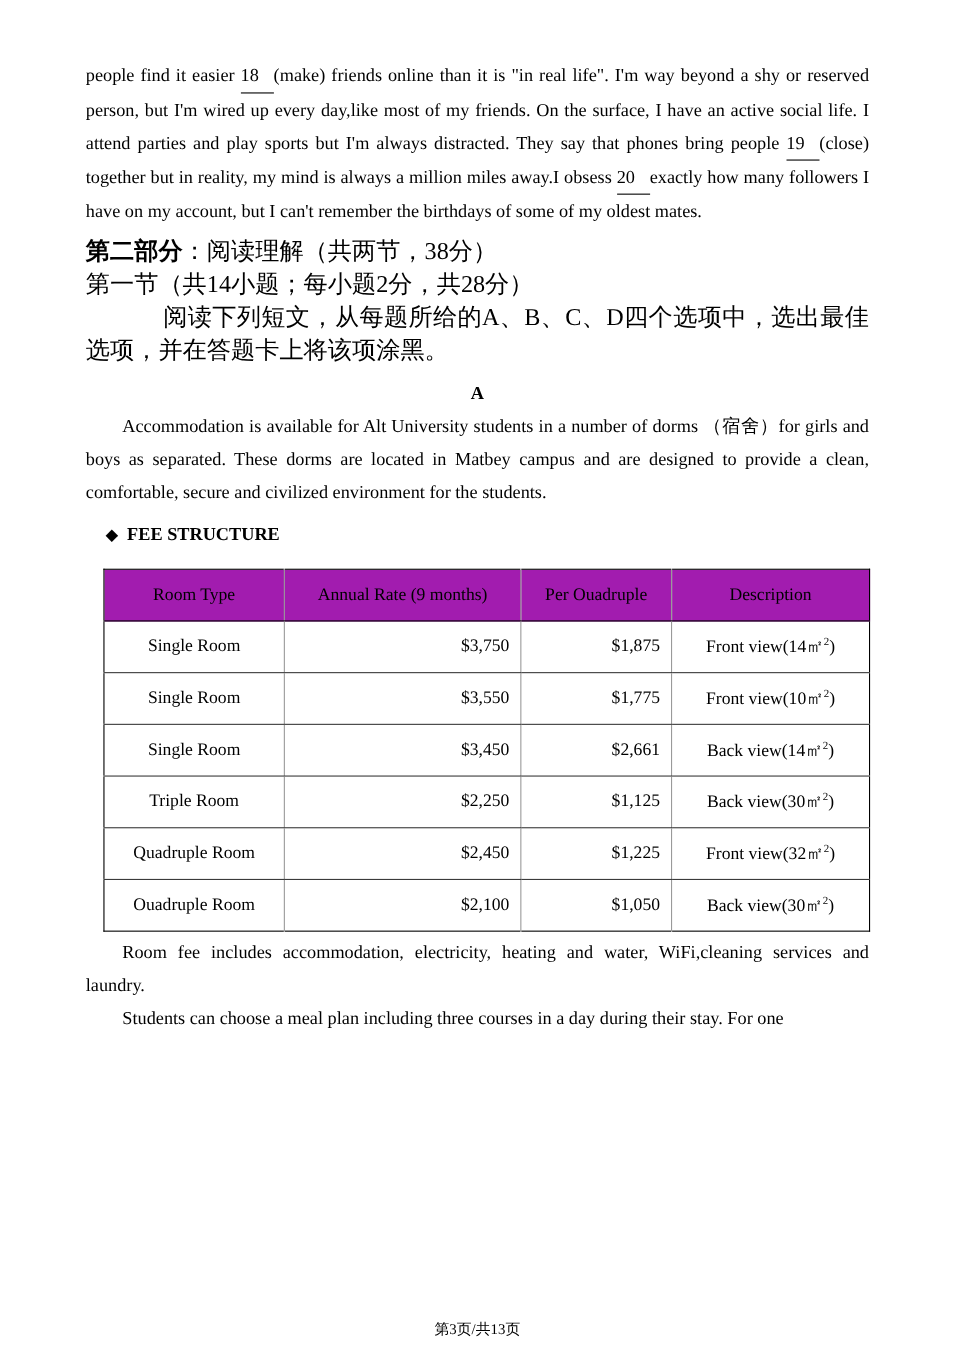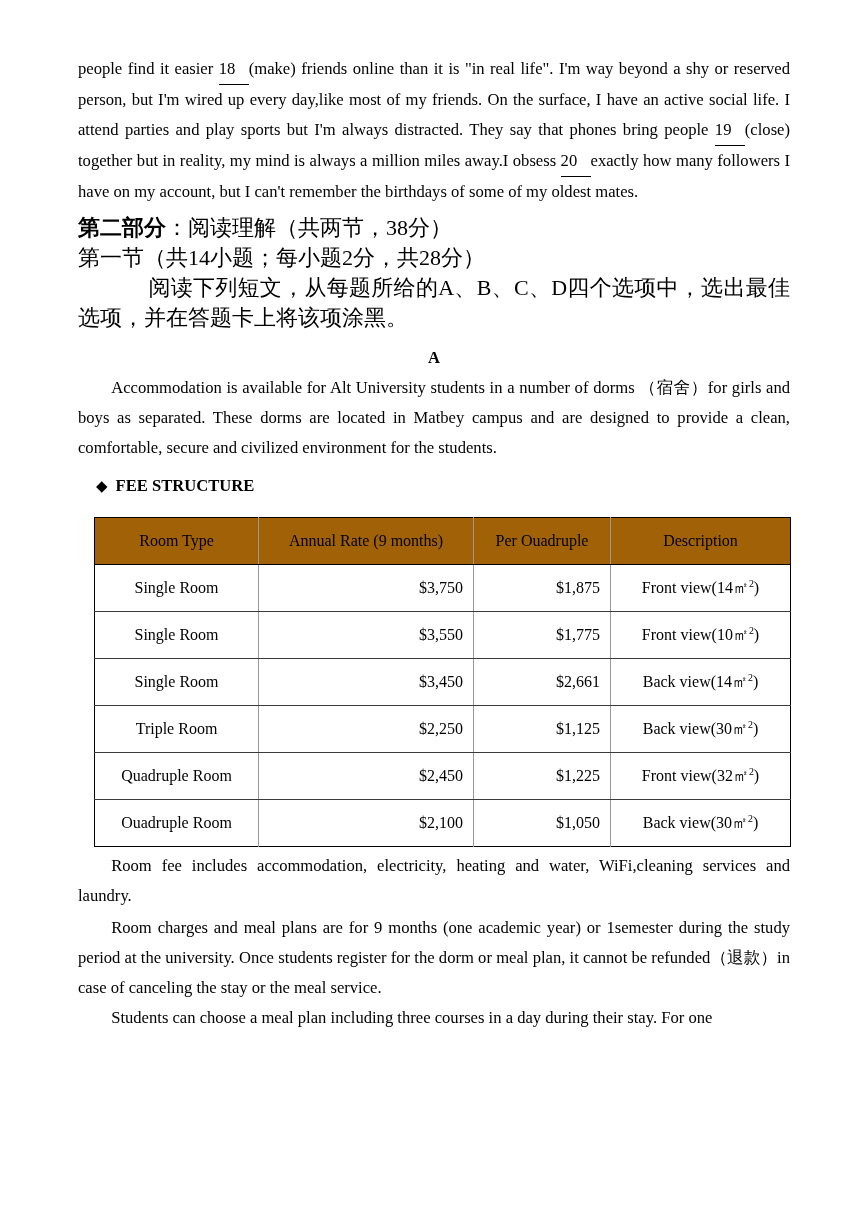--- a/index.html
+++ b/index.html
@@ -98,21 +98,21 @@
     font-size: 16px;
     font-weight: normal;
     height: 46px;
     padding: 0 10px;
     vertical-align: middle;
   }
   table.fee th:last-child, table.fee td:last-child { border-right: none; text-align: center; }
   table.fee tr:last-child td { border-bottom: none; }
 
   table.fee thead th {
-    background: #a16207;
+    background: #a21caf;
     text-align: center;
     border-bottom: 1.6px solid #000;
   }
   td.c-type { text-align: center; }
   td.c-num  { text-align: right; padding-right: 18px; }
   td.c-desc { text-align: center; }
 
   sup.sq { font-size: 0.62em; vertical-align: super; line-height: 0; }
 
   
@@ -198,21 +198,21 @@
             <td class="c-num">$2,100</td>
             <td class="c-num">$1,050</td>
             <td class="c-desc"><span>Back view(30</span><span>㎡</span><sup class="sq">2</sup><span>)</span></td>
           </tr>
         </tbody>
       </table>
     </div>
 
     <p class="just indent" style="margin-top:4px;">Room fee includes accommodation, electricity, heating and water, WiFi,cleaning services and laundry.</p>
 
-    <p class="just indent" style="margin-top:2px;">Room charges and meal plans are for 9 months (one academic year) or 1semester during the study period at the university. Once students register for the dorm or meal plan, it cannot be refunded（退款）in case of canceling the stay or the meal service.</p>
 
 
 
     <p class="just indent">Students can choose a meal plan including three courses in a day during their stay. For one</p>
 
   </div>
 
+  <div class="footer">第3页/共13页</div>
 </div>
 
 </body></html>

